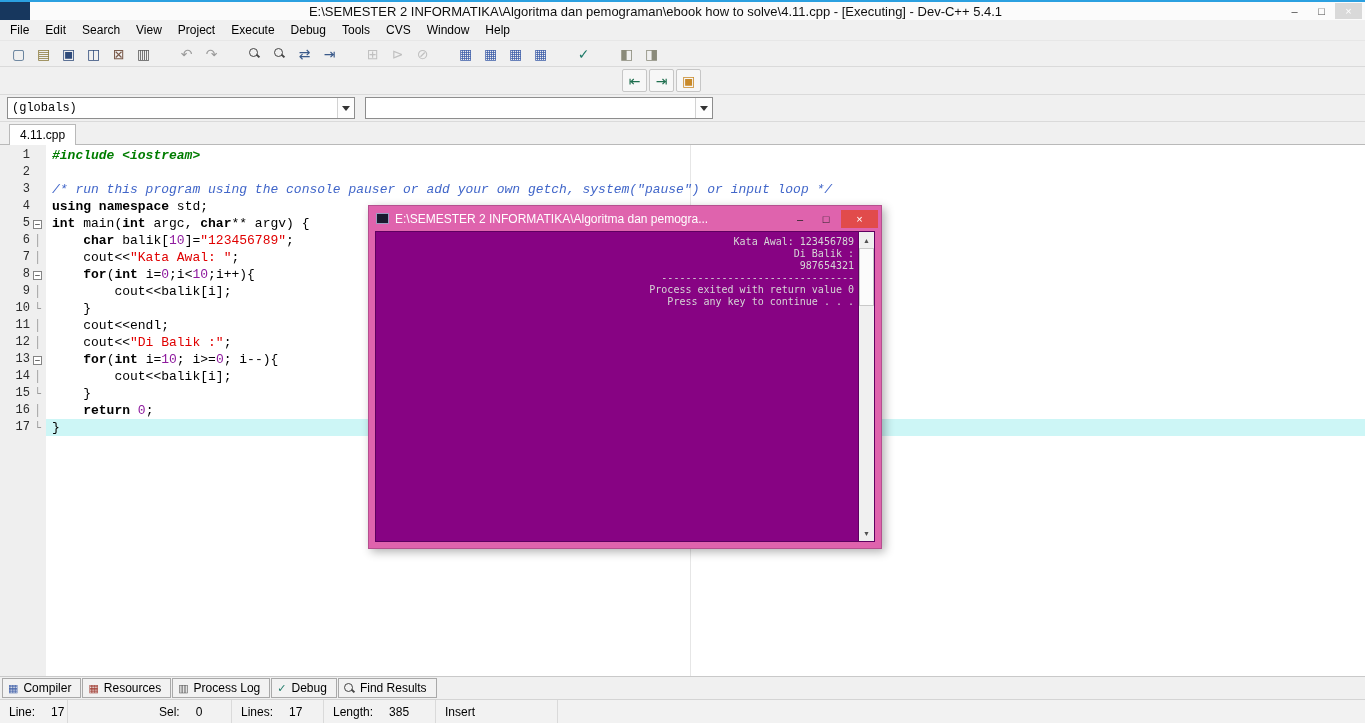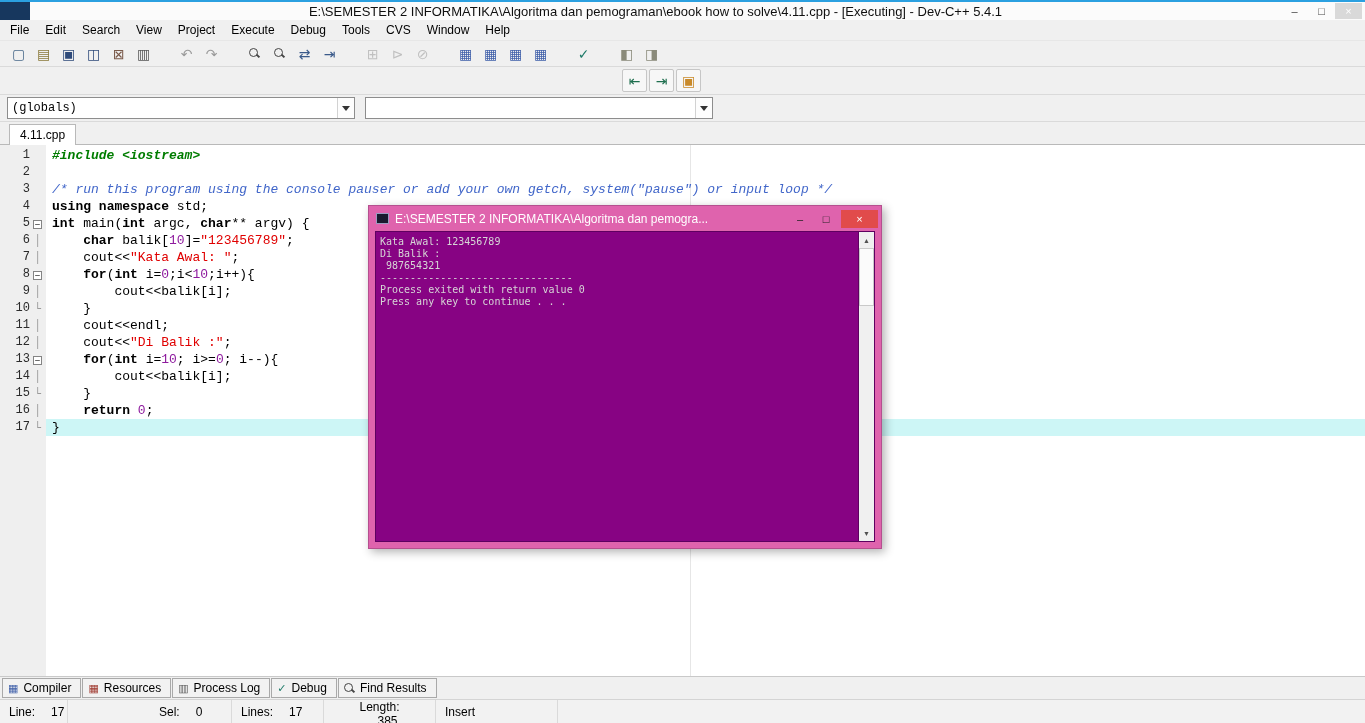--- a/index.html
+++ b/index.html
@@ -56,21 +56,21 @@
   .margin-line { position:absolute; top:0; bottom:0; left:690px; width:1px; background:#e6e6e6; z-index:0; }
 
   .console { position:absolute; left:368px; top:205px; width:514px; height:344px; border:1px solid #b5508f; box-shadow:3px 3px 9px rgba(0,0,0,.3); z-index:5; }
   .console-titlebar { height:25px; display:flex; align-items:center; padding:0 3px 0 7px; }
   .console-icon { width:13px; height:11px; background:#1a1a2e; border:1px solid #9b9bc0; flex:none; }
   .console-title { flex:1; margin-left:6px; font-size:12px; color:#ffffff; white-space:nowrap; overflow:hidden; }
   .console-btn { width:26px; height:18px; display:flex; align-items:center; justify-content:center; font-size:11px; color:#222; }
   .console-btn.close { width:37px; color:#fff; margin-left:2px; }
   .console-body { position:absolute; left:6px; right:6px; top:25px; bottom:6px; border:1px solid #5e0160; }
   .console-lines { position:absolute; left:4px; top:4px; right:20px; bottom:2px; overflow:hidden; }
-  .console-line { font-family:"DejaVu Sans Mono", monospace; font-size:10px; line-height:12px; color:#d6d6d6; white-space:pre; }
+  .console-line { font-family:"DejaVu Sans Mono", monospace; font-size:10px; line-height:12px; color:#d6d6d6; white-space:pre;text-align:right; }
   .console-scroll { position:absolute; top:0; right:0; bottom:0; width:16px; background:#f0f0f0; border-left:1px solid #5e0160; }
   .scroll-arrow { position:absolute; left:0; width:15px; height:16px; display:flex; align-items:center; justify-content:center; font-size:7px; color:#505050; background:#f0f0f0; }
   .scroll-arrow.up { top:0; }
   .scroll-arrow.down { bottom:0; }
   .scroll-thumb { position:absolute; left:0; top:16px; width:15px; height:58px; background:#fbfbfb; border:1px solid #c9c9c9; }
 
   .bottom-tabs { position:absolute; left:0; right:0; top:676px; height:23px; background:#f0f0f0; border-top:1px solid #c9c9c9; display:flex; align-items:center; padding-left:2px; }
   .btab { display:flex; align-items:center; height:20px; border:1px solid #a9a9a9; background:#f2f2f2; padding:0 9px 0 5px; margin-right:1px; font-size:12px; }
   .bicon { margin-right:5px; font-size:11px; display:flex; align-items:center; }
 
@@ -415,21 +415,21 @@
         <span class="svalue">2</span>
       </div>
       <div class="sseg" style="width: 82px;">
         <span class="slabel">Sel:</span>
         <span class="svalue">0</span>
       </div>
       <div class="sseg" style="width: 92px;">
         <span class="slabel">Lines:</span>
         <span class="svalue">17</span>
       </div>
-      <div class="sseg" style="width: 112px; flex-direction: column;">
+      <div class="sseg" style="width: 112px;">
         <span class="slabel">Length:</span>
         <span class="svalue">385</span>
       </div>
       <div class="sseg" style="width: 122px;">
         <span class="slabel">Insert</span>
       </div>
     </div>
 </div>
 
 </body></html>

